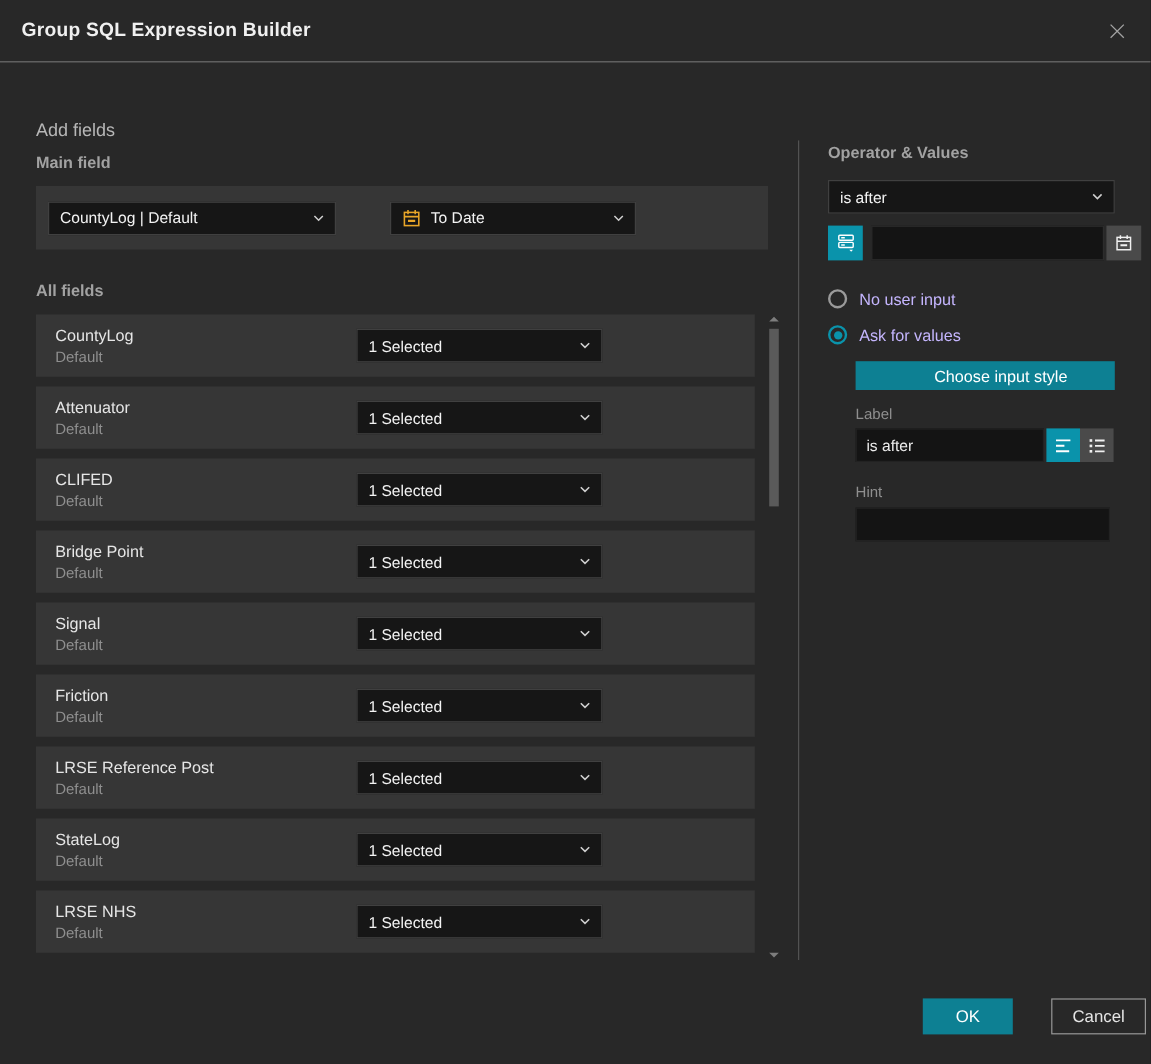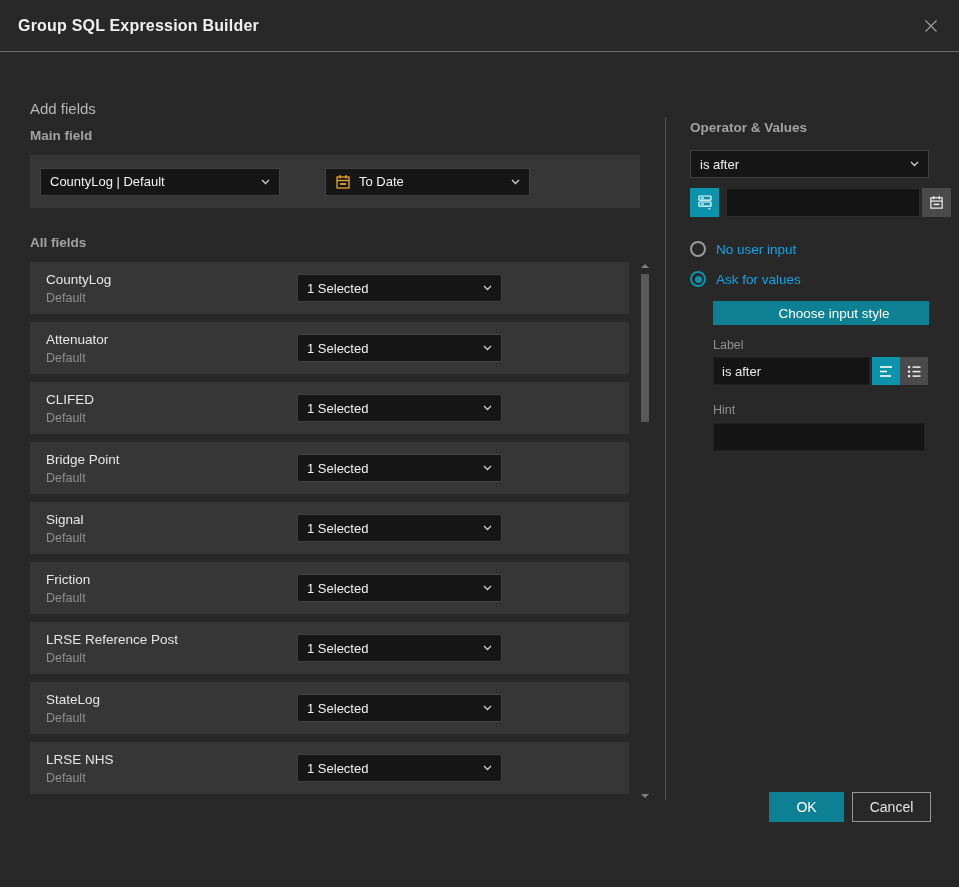--- a/index.html
+++ b/index.html
@@ -86,21 +86,21 @@
   .radio-row { display:flex; align-items:center; margin-top:14px; cursor:pointer; }
   .radio-row.first { margin-top:24px; }
   .radio {
     width:16px; height:16px; border-radius:50%; box-sizing:border-box;
     border:2px solid #9a9a9a; position:relative; flex:0 0 auto;
   }
   .radio.selected { border-color:#0a93ab; }
   .radio.selected::after {
     content:""; position:absolute; inset:2.5px; border-radius:50%; background:#0a93ab;
   }
-  .radio-label { margin-left:10px; font-size:13.5px; color:#0ea5e9; }
+  .radio-label { margin-left:10px; font-size:13.5px; color:#c4b5fd; }
   .choose-btn {
     margin-top:14px; margin-left:23px; width:216px; height:24px;
     background:#0d8093; color:#ffffff; font-size:13.5px;
     display:flex; align-items:center; justify-content:center;
     border:none; cursor:pointer; font-family:"Liberation Sans", sans-serif;padding-left:32px;
   }
   .cap { margin-left:23px; margin-top:13px; font-size:12.5px; color:#8f8f8f; }
   .label-row { margin-left:23px; margin-top:5px; display:flex; align-items:center; }
   .label-input {
     width:157px; height:28px; background:#141414; border:1px solid #222222;
@@ -111,21 +111,21 @@
   .style-btn.second { margin-left:0; }
   .cap-hint { margin-top:18px; }
   .hint-input {
     margin-left:23px; margin-top:6px; width:212px; height:28px;
     background:#141414; border:1px solid #222222; box-sizing:border-box;
     color:#ececec; font-size:13px; padding:0 8px; display:block;
     font-family:"Liberation Sans", sans-serif;
   }
 
   
-  .footer { position:absolute; left:769px; top:792px; display:flex; }
+  .footer { position:absolute; left:769px; top:832px; display:flex;gap:24px; }
   .ok-btn {
     width:75px; height:30px; background:#0d8093; border:none; color:#ffffff;
     font-size:14px; cursor:pointer; font-family:"Liberation Sans", sans-serif;
   }
   .cancel-btn {
     width:79px; height:30px; margin-left:8px; background:transparent;
     border:1px solid #979797; color:#e5e5e5; font-size:14px; cursor:pointer;
     box-sizing:border-box; font-family:"Liberation Sans", sans-serif;
   }
 </style>

